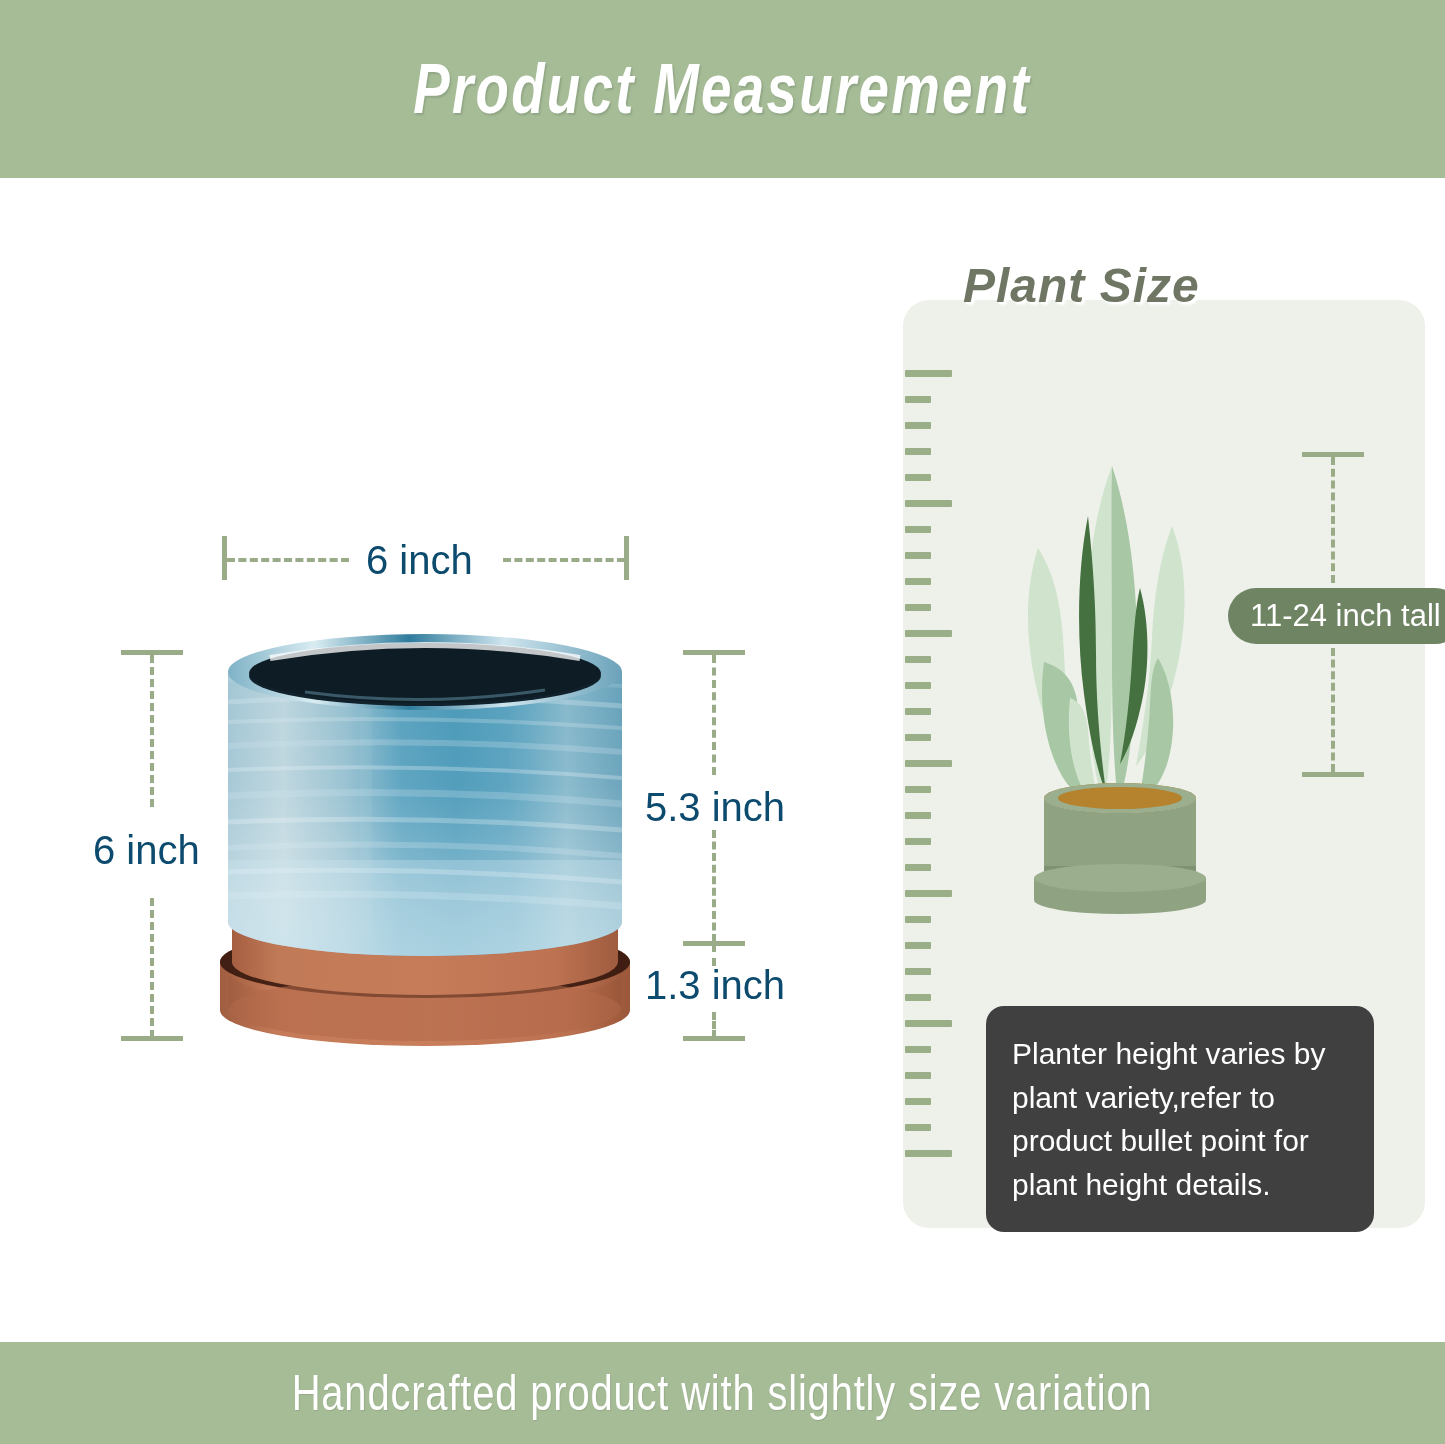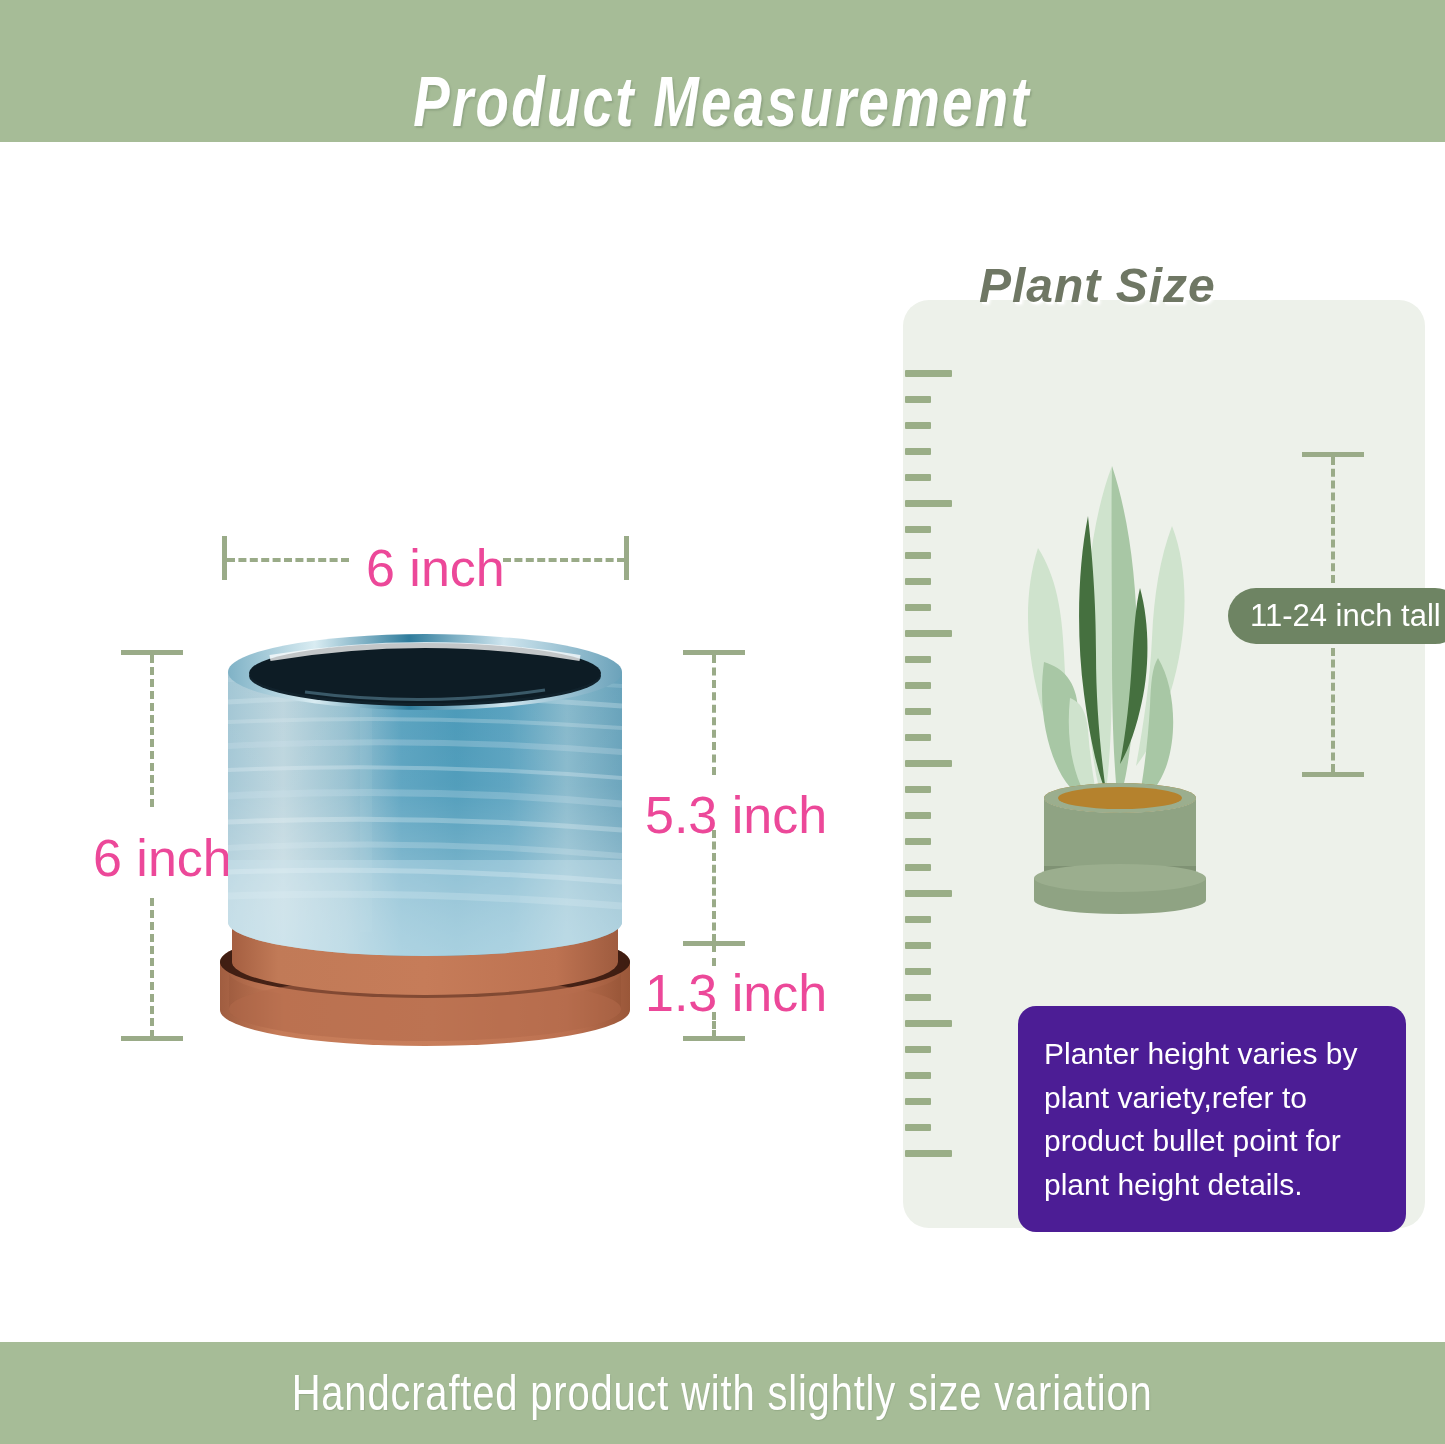--- a/index.html
+++ b/index.html
@@ -11,40 +11,40 @@
     position:relative;
   }
   .stage{position:absolute;left:0;top:0;width:1445px;height:1444px;}
 
   
   .banner{
     position:absolute;left:0;width:1445px;
     background:#a6bc97;
     display:flex;align-items:center;justify-content:center;
   }
-  .banner-top{top:0;height:142px;align-items:flex-end;}
+  .banner-top{top:0;height:178px;}
   .banner-bottom{top:1342px;height:102px;text-align:right;}
   .banner-top .btxt{
     font-size:70px;font-weight:bold;font-style:italic;color:#ffffff;
     letter-spacing:3px;
     transform:scaleX(.78);
     text-shadow:2px 2px 2px rgba(120,140,110,.45);
     white-space:nowrap;
   }
   .banner-bottom .btxt{
     font-size:50px;color:#ffffff;font-weight:normal;
     transform:scaleX(.80);
     letter-spacing:1px;
     white-space:nowrap;
     text-shadow:1px 1px 1px rgba(120,140,110,.35);
   }
 
   
   .dim-label{
-    position:absolute;color:#ec4899;font-size:52px;white-space:nowrap;
+    position:absolute;color:#0c4a6e;font-size:40px;white-space:nowrap;
   }
   .seg-solid{position:absolute;background:#9aab88;}
   .seg-dash-h{
     position:absolute;height:0;border-top:4px dashed #9aab88;
   }
   .seg-dash-v{
     position:absolute;width:0;border-left:4px dashed #9aab88;
   }
 
   .pot-wrap{position:absolute;left:210px;top:610px;width:430px;height:470px;}
@@ -52,43 +52,42 @@
   
   .panel{
     position:absolute;left:903px;top:300px;width:522px;height:928px;
     background:#edf1ea;border-radius:26px;
   }
   .panel-title{
     position:absolute;left:963px;top:258px;
     font-size:48px;font-weight:bold;font-style:italic;
     color:#6f7764;
     text-shadow:2px 2px 0 #ffffff, 3px 3px 3px rgba(255,255,255,.9);
-    letter-spacing:1px;white-space:nowrap;margin-left:16px;
+    letter-spacing:1px;white-space:nowrap;
   }
   .ruler{position:absolute;left:905px;top:370px;width:60px;height:790px;}
   .tick{position:absolute;height:7px;background:#9aae87;border-radius:1px;left:0;}
   .tick.short{width:26px;}
   .tick.long{width:47px;}
 
   .pill{
     position:absolute;
     background:#6e8463;color:#ffffff;
     border-radius:28px;
     font-size:31px;
     padding:10px 22px;
     white-space:nowrap;
     left:1228px;top:588px;
   }
   .note{
     position:absolute;left:986px;top:1006px;width:388px;
-    background:#4c1d95;border-radius:18px;
+    background:#404040;border-radius:18px;
     color:#ffffff;font-size:30px;line-height:1.45;
     padding:26px 24px 26px 26px;
     box-sizing:border-box;
-    margin-left:32px;
   }
 
   .plant{position:absolute;left:1000px;top:448px;width:240px;height:470px;}
 </style>
 </head>
 <body>
 
 <div class="stage">
 
   <div class="banner banner-top">

